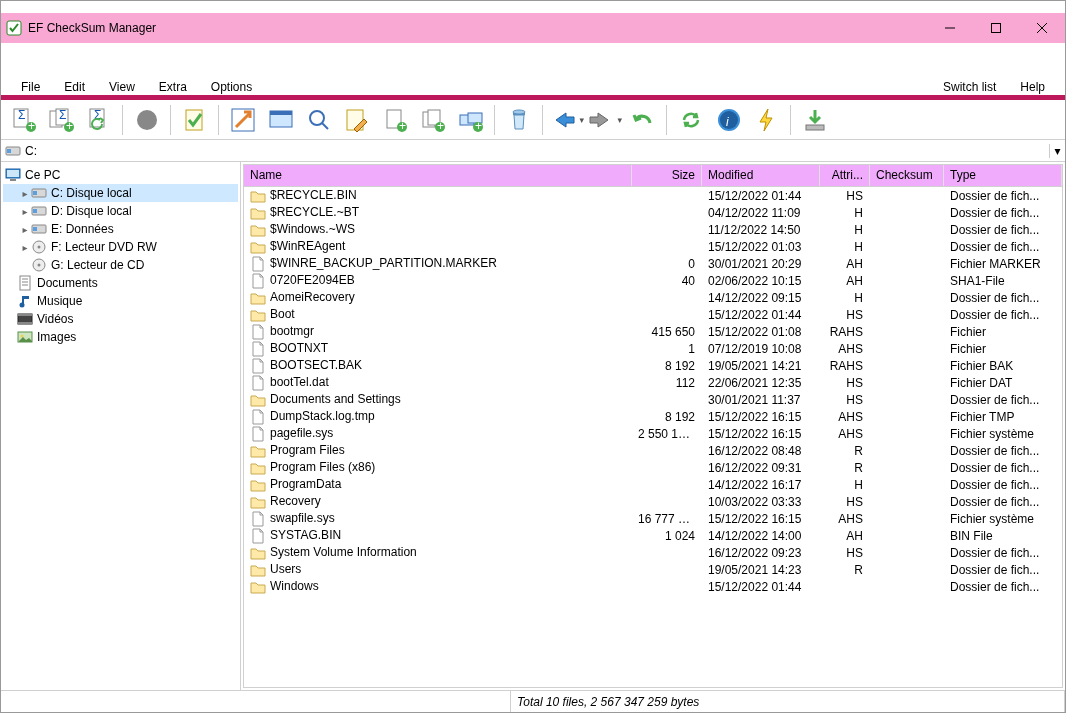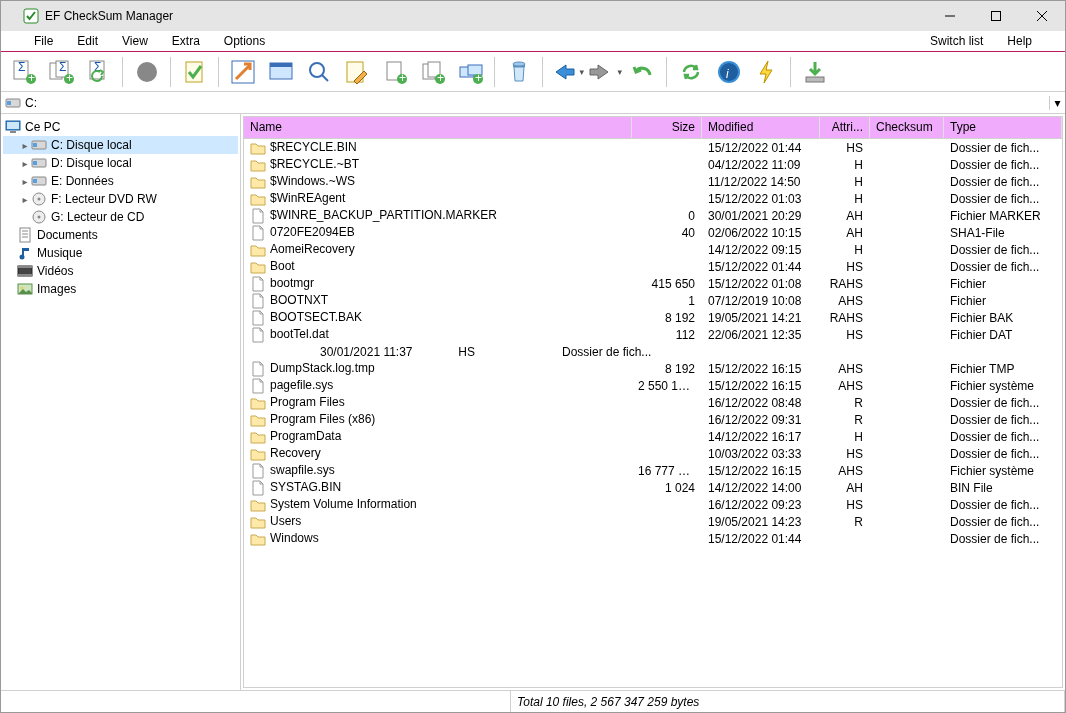--- a/index.html
+++ b/index.html
@@ -1,27 +1,27 @@
 <!DOCTYPE html>
 <html><head>
 <meta charset="utf-8">
 <style>
 * { box-sizing: border-box; margin: 0; padding: 0; font-family: "Segoe UI", Tahoma, sans-serif; font-size: 12px; }
 body { background: #fff; width: 1066px; height: 713px; display: flex; flex-direction: column; border: 1px solid #999; overflow: hidden; }
 
 
-.titlebar { height: 30px; display: flex; align-items: center; padding-left: 22px; background: #e5e5e5; }
+.titlebar { height: 30px; display: flex; align-items: center; padding-left: 5px; background: #f9a8d4; margin-top: 12px; }
 .titlebar .app-icon { width: 16px; height: 16px; margin-right: 6px; display:inline-flex; align-items:center; justify-content:center;}
 .titlebar .title { flex: 1; font-size: 12px; }
 .win-controls { display: flex; }
 .win-btn { width: 46px; height: 30px; display: flex; align-items: center; justify-content: center; }
 .win-btn svg { stroke: #000; fill: none; stroke-width: 1; }
 
 
-.menubar { height: 21px; display: flex; align-items: center; padding: 0 21px; border-bottom: 1px solid #be185d; }
+.menubar { height: 21px; display: flex; align-items: center; padding: 0 8px; border-bottom: 5px solid #be185d; margin-top: 36px; }
 .menubar .menu-item { padding: 2px 12px; }
 .menubar .spacer { flex: 1; }
 
 
 .toolbar { height: 40px; display: flex; align-items: center; padding: 2px 4px; border-bottom: 1px solid #d0d0d0; gap:2px;}
 .tool-btn { width: 36px; height: 36px; border: 1px solid transparent; display: flex; align-items: center; justify-content: center; border-radius:2px;}
 .tool-sep { width: 2px; height: 30px; border-left:1px solid #ccc; margin: 0 3px; }
 
 
 .pathbar { height: 22px; display: flex; align-items: center; border-bottom: 1px solid #d0d0d0; padding-left: 4px; gap:4px;}
@@ -598,20 +598,30 @@
               <span>bootTel.dat</span>
             </div>
           </div>
           <div class="col size">112</div>
           <div class="col mod">22/06/2021  12:35</div>
           <div class="col attr">HS</div>
           <div class="col cksum"></div>
           <div class="col type">Fichier DAT</div>
         </div>
         <div class="file-row">
+          <div class="col name">
+            <div class="cell-inner">
+              <span class="file-icon">
+                <svg width="16" height="16">
+                  <path d="M1 4 h5 l2 2 h7 v8 h-14 z" fill="#ffe9a8" stroke="#c9a94e"></path>
+                </svg>
+              </span>
+              <span>Documents and Settings</span>
+            </div>
+          </div>
           <div class="col size"></div>
           <div class="col mod">30/01/2021  11:37</div>
           <div class="col attr">HS</div>
           <div class="col cksum"></div>
           <div class="col type">Dossier de fich...</div>
         </div>
         <div class="file-row">
           <div class="col name">
             <div class="cell-inner">
               <span class="file-icon">

